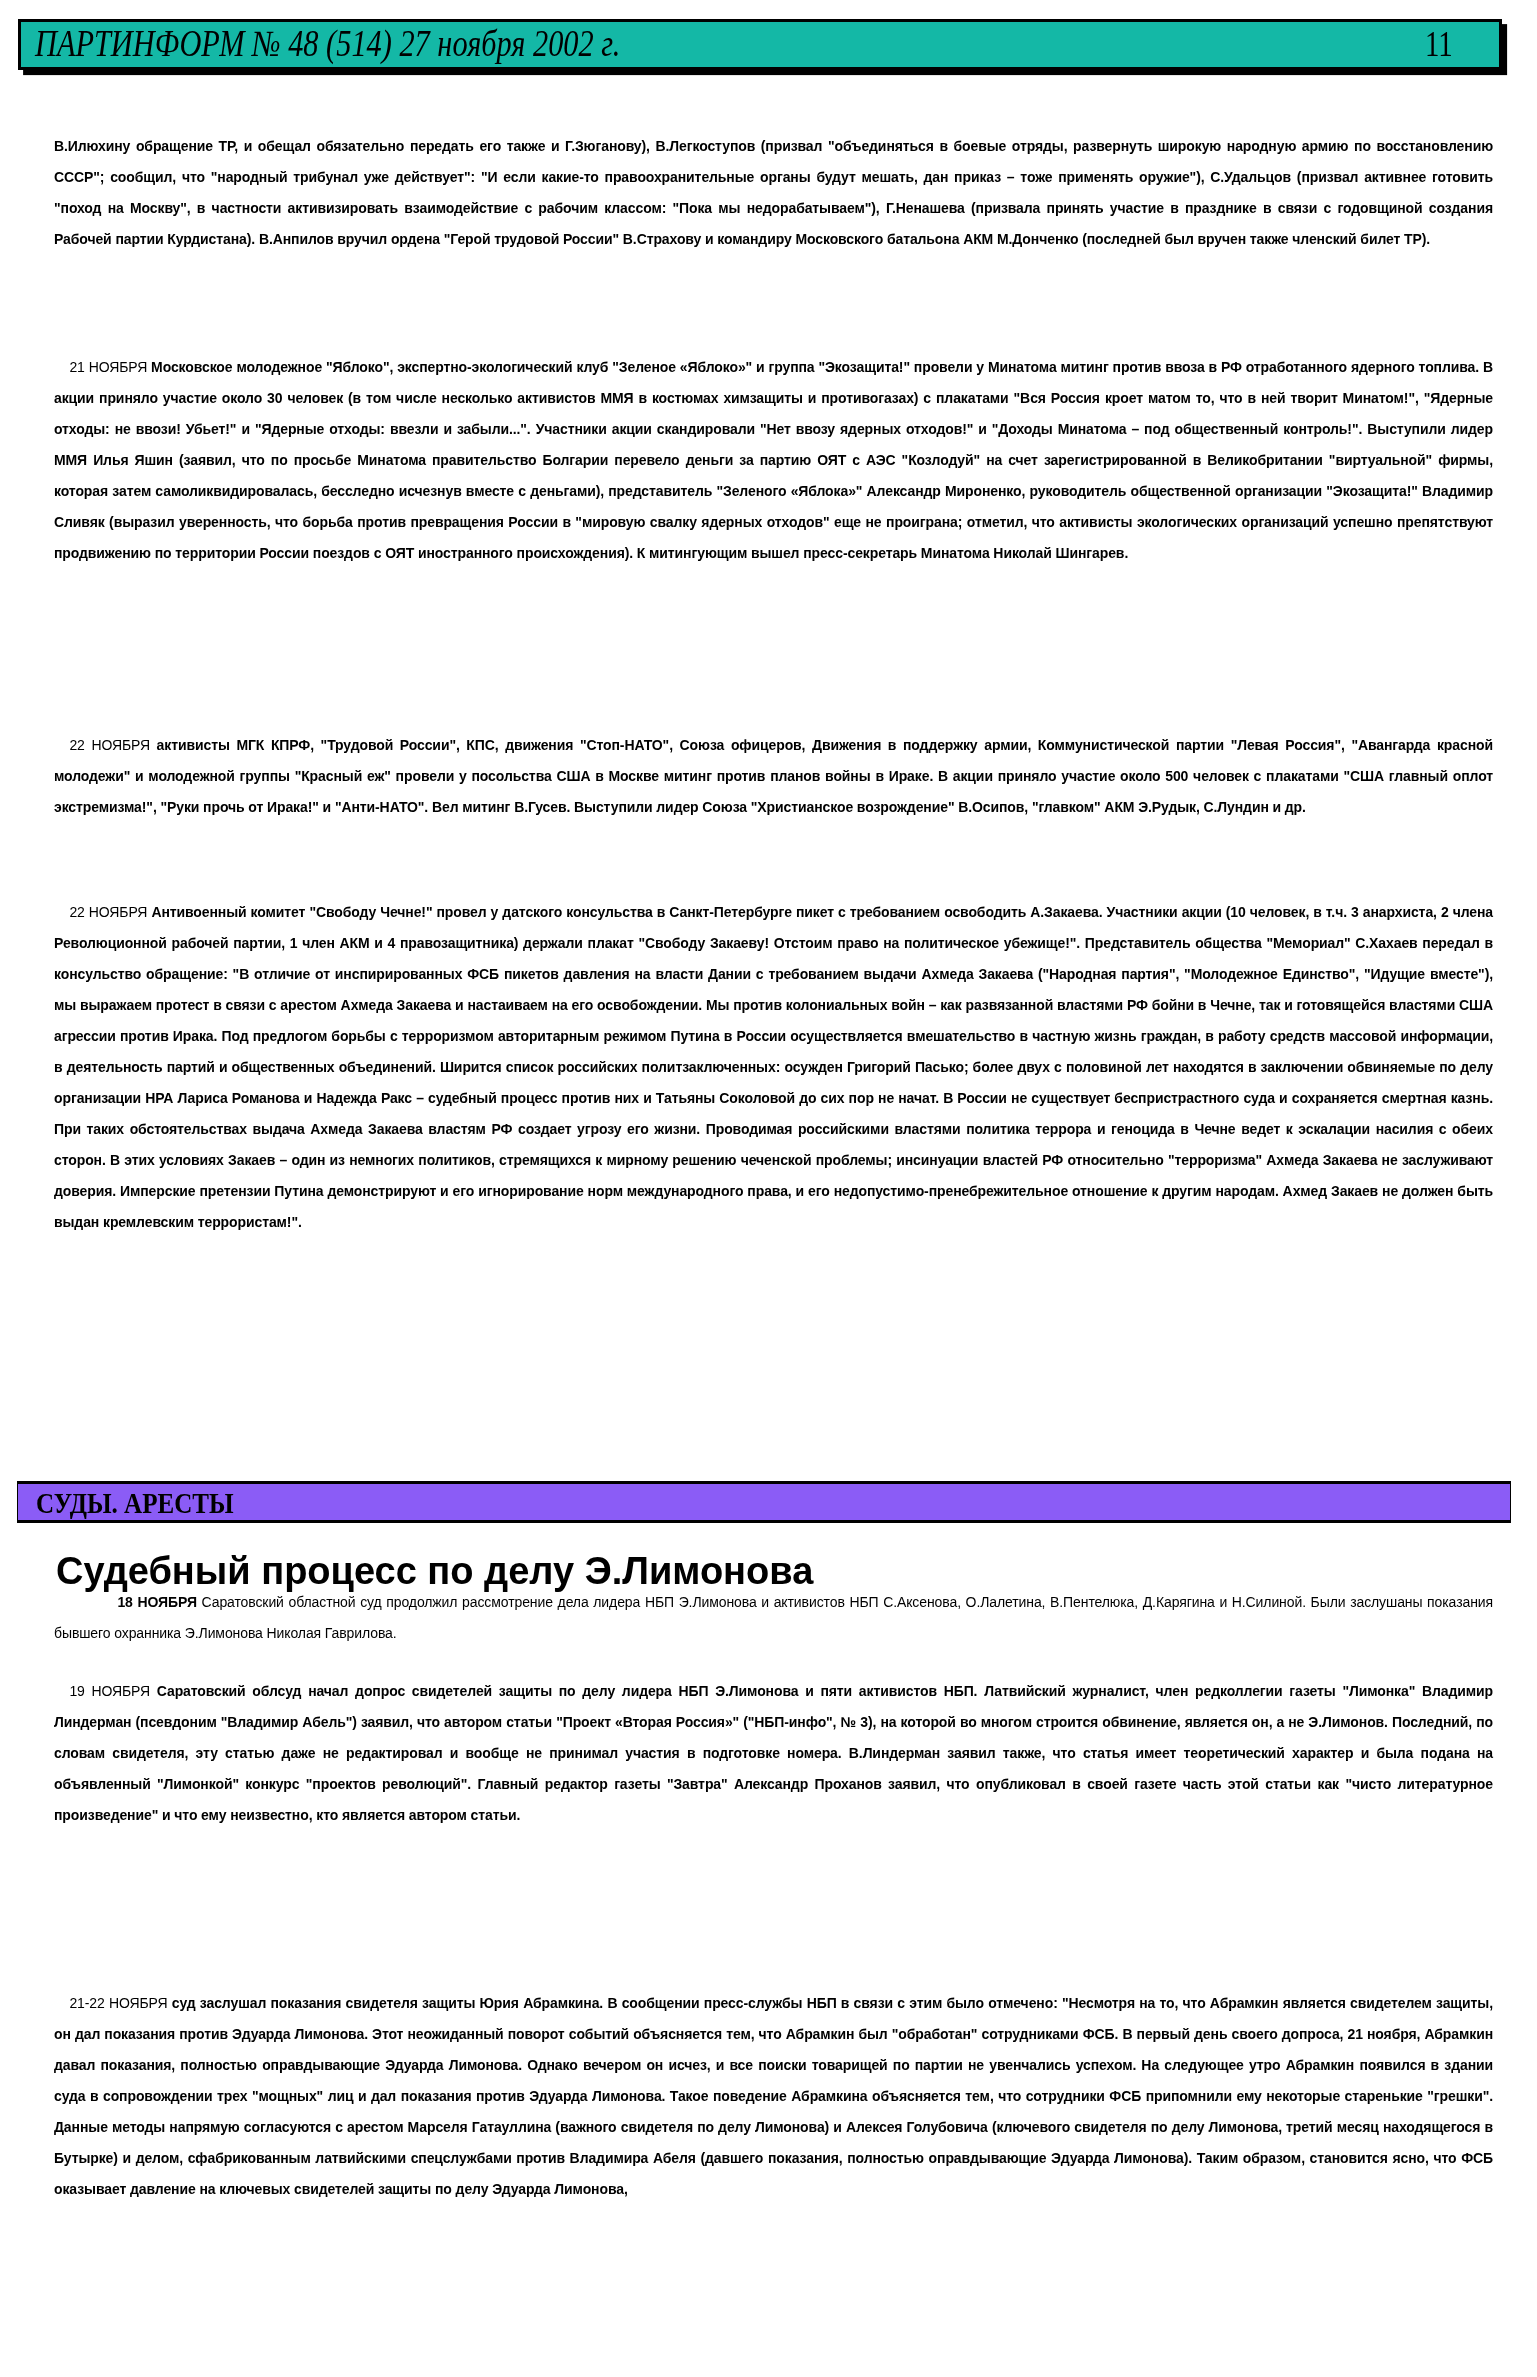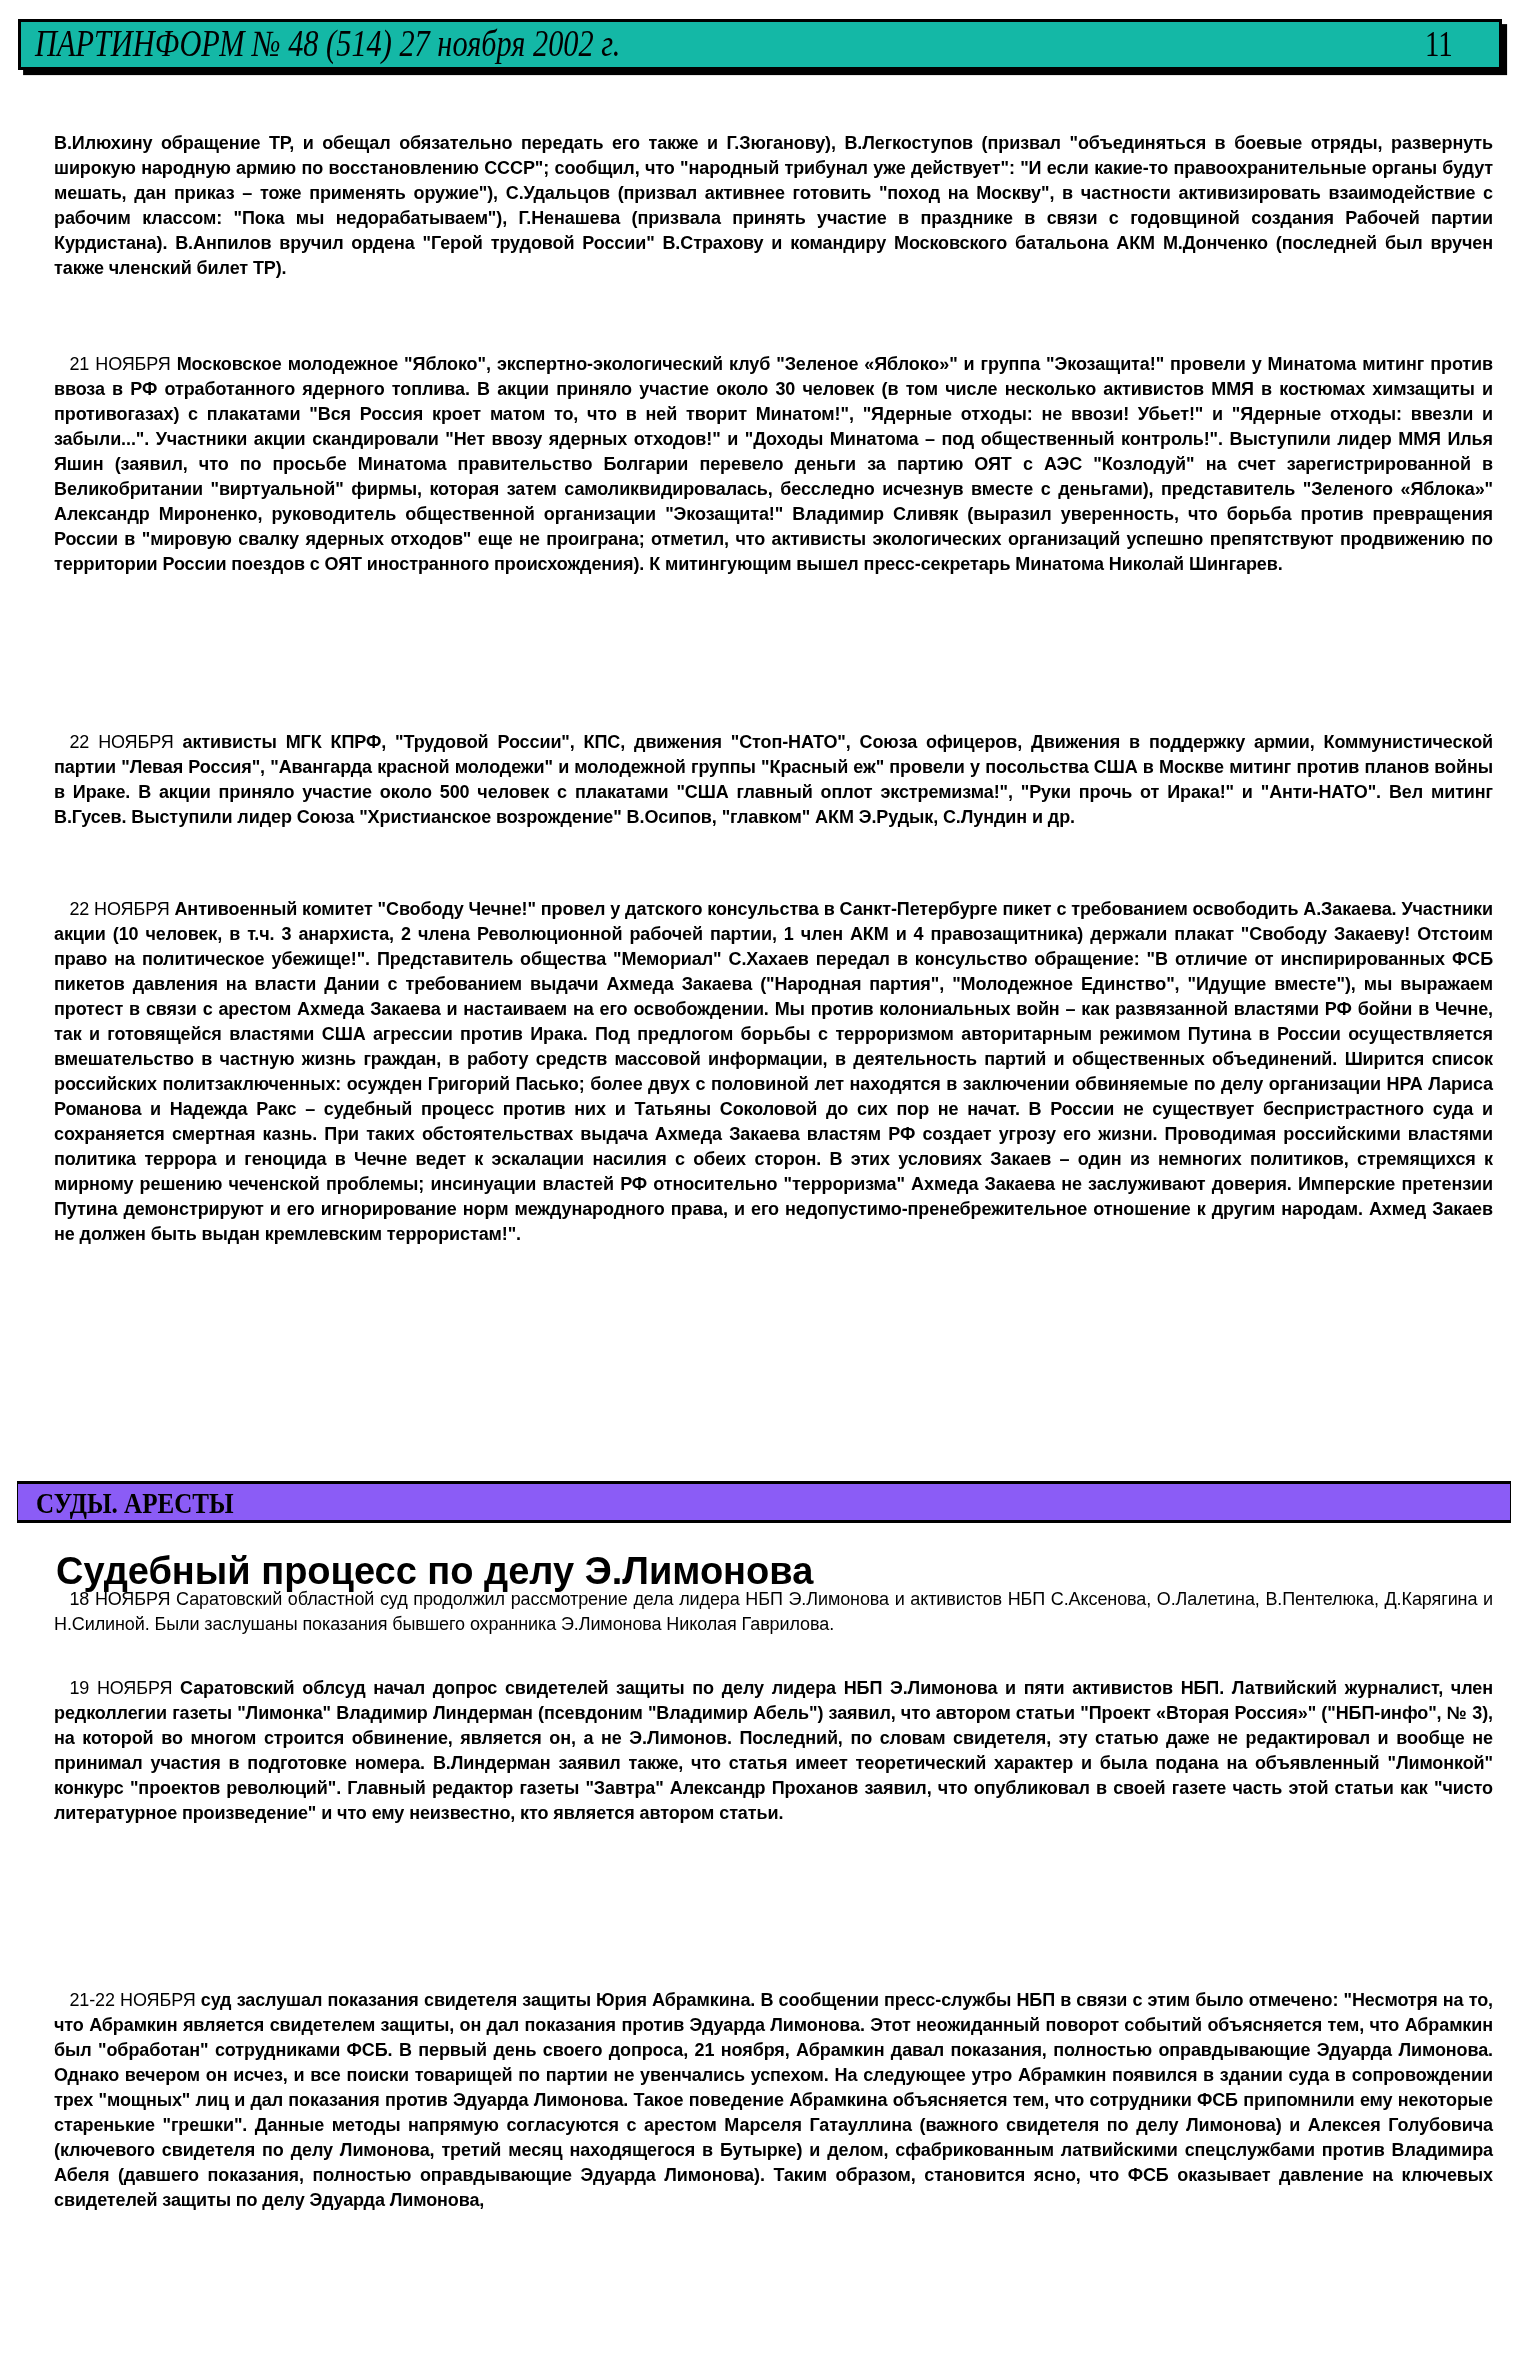--- a/index.html
+++ b/index.html
@@ -15,21 +15,21 @@
     transform:scaleX(0.82); transform-origin:left center; white-space:nowrap; line-height:42px;
   }
   .header-page {
     position:absolute; right:46px; top:1.3px;
     font-family:"Liberation Serif", serif; font-size:36px; line-height:42px;
     transform:scaleX(0.8); transform-origin:right center;
   }
   .content { position:absolute; left:54px; width:1439px; }
   .para {
     font-family:"Liberation Sans", sans-serif; font-weight:bold;
-    font-size:18px; line-height:25px; text-align:justify; margin:0;
+    font-size:14px; line-height:31px; text-align:justify; margin:0;
     letter-spacing:-0.1px;
   }
   .para .date { font-weight:normal; }
   .p1 { top:131px; }
   .p2 { top:352px; }
   .p3 { top:730px; }
   .p4 { top:897px; }
   .section-bar {
     position:absolute; left:16.7px; width:1492px; top:1481px; height:36px;
     background:#8b5cf6; border-top:3.2px solid #000; border-bottom:3.2px solid #000;
@@ -40,21 +40,21 @@
     font-family:"Liberation Serif", serif; font-weight:bold; font-size:29.5px; line-height:32px;
     transform:scaleX(0.85); transform-origin:left center; white-space:nowrap;
   }
   .subhead {
     position:absolute; left:56px; top:1554px;
     font-family:"Liberation Sans", sans-serif; font-weight:bold; font-size:38px; line-height:35px;
     white-space:nowrap;
   }
   .p5 { top:1587px; }
   .p5 .para { font-weight:normal; }
-  .p5 .date { font-weight:normal; }
+  .p5 .date { font-weight:bold;margin-left:48px; }
   .p6 { top:1676px; }
   .p7 { top:1988px; }
   .lead { padding-left:15.4px; display:inline; }
 </style>
 </head>
 <body>
 
 <div class="header-box">
   <div class="header-title">ПАРТИНФОРМ № 48 (514) 27 ноября 2002 г.</div>
   <div class="header-page">11</div>

